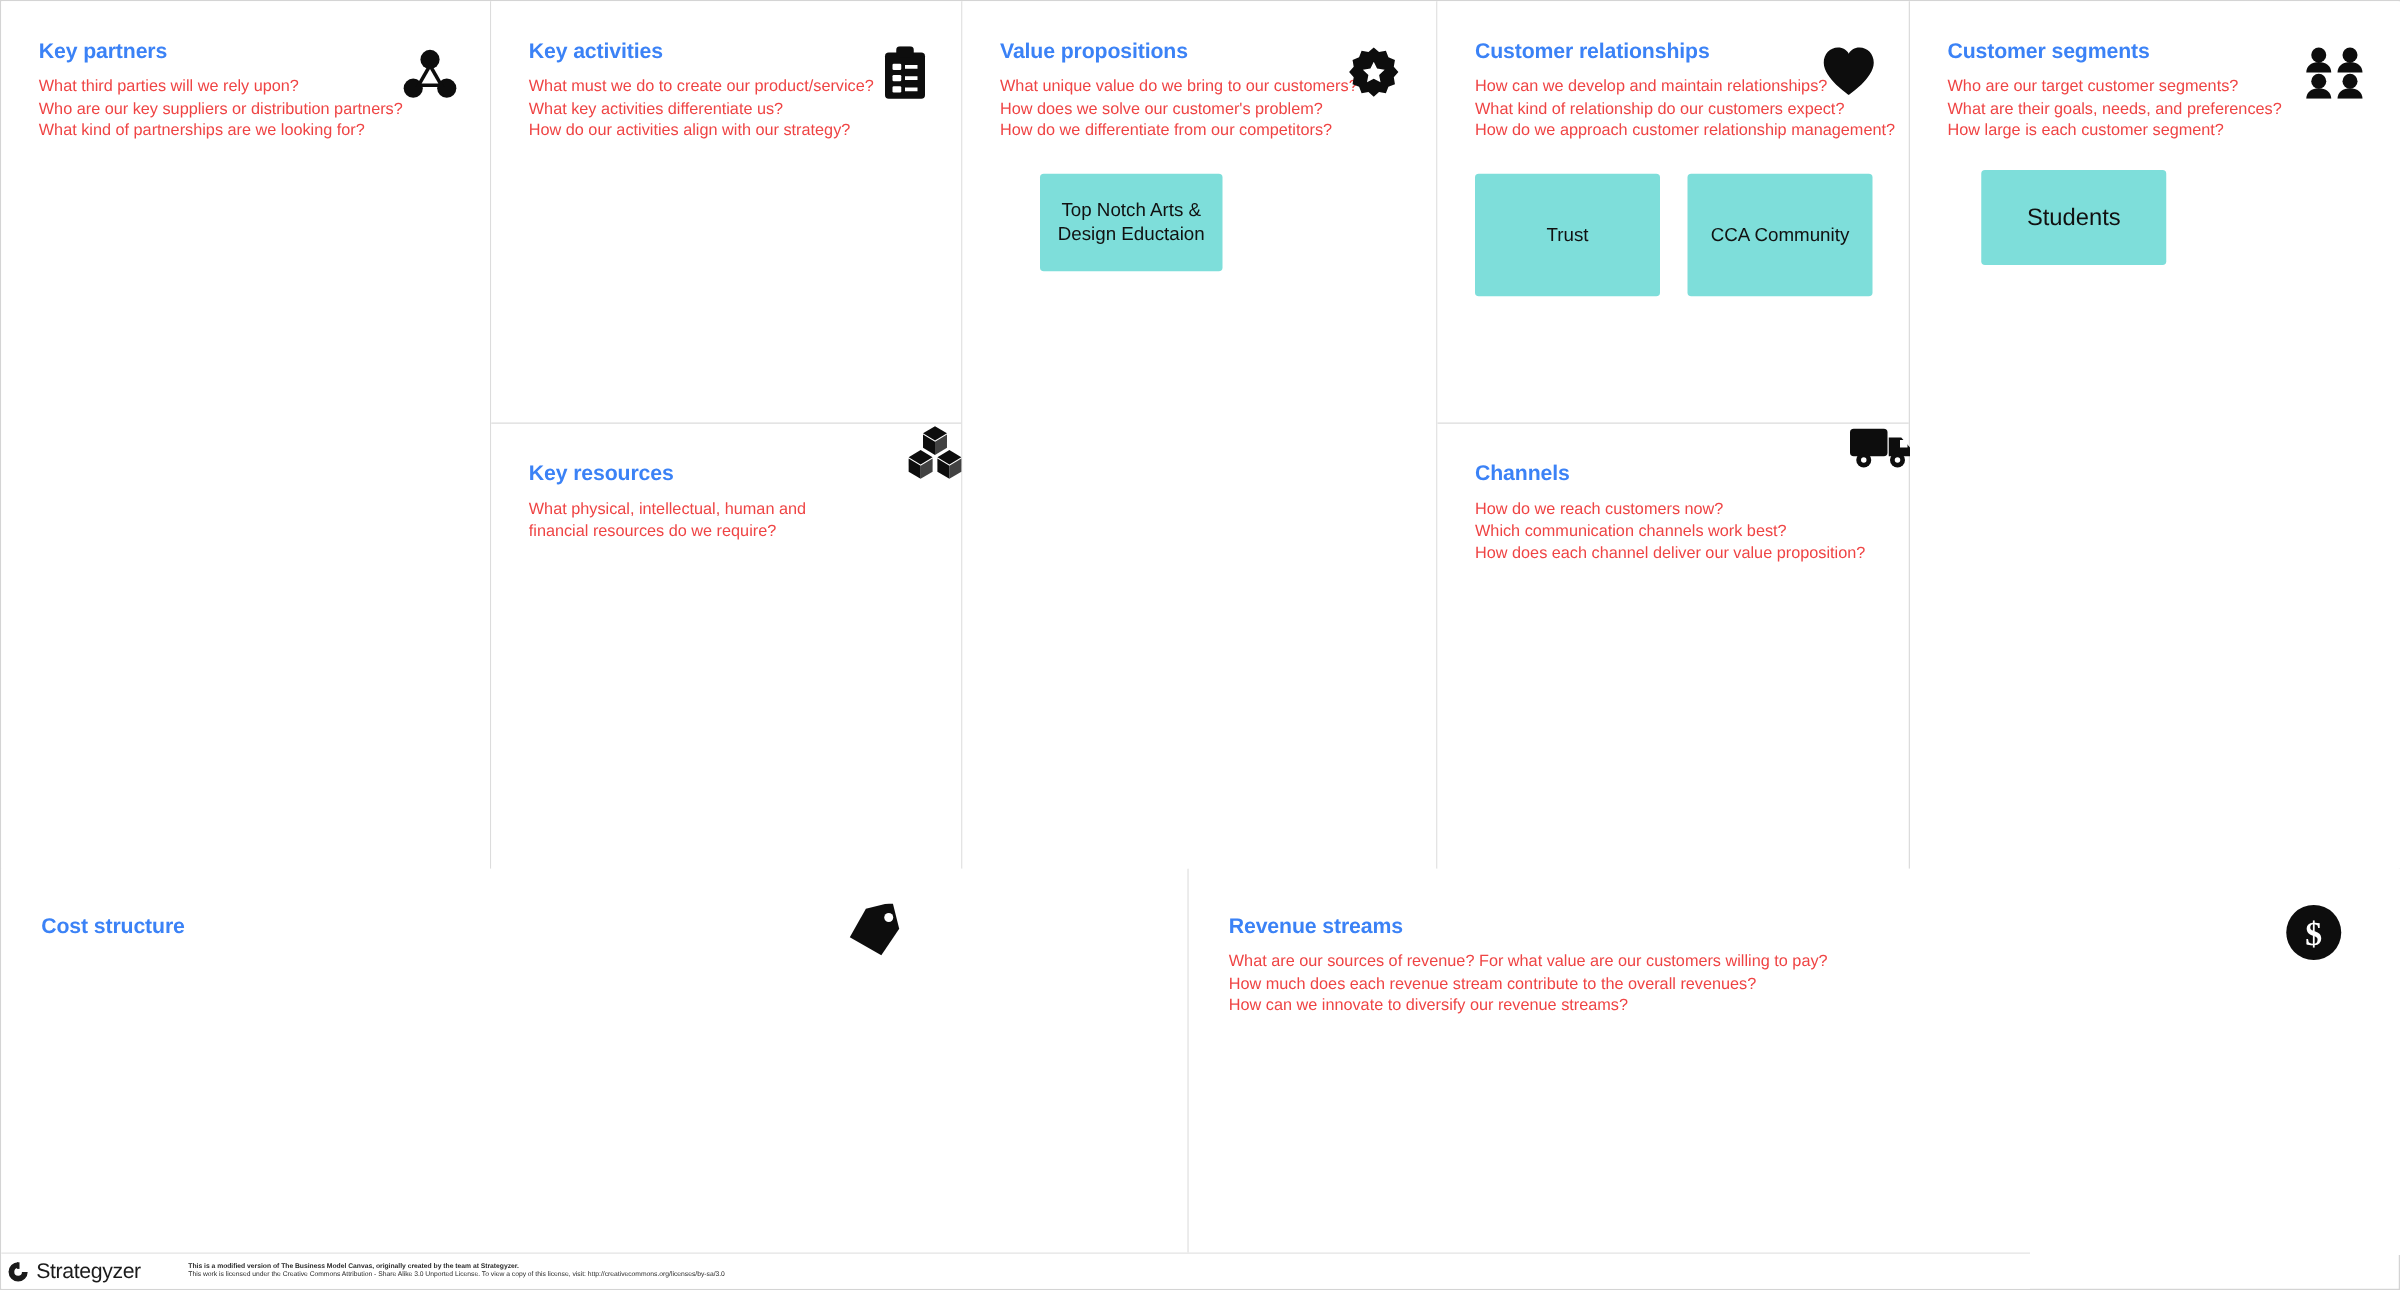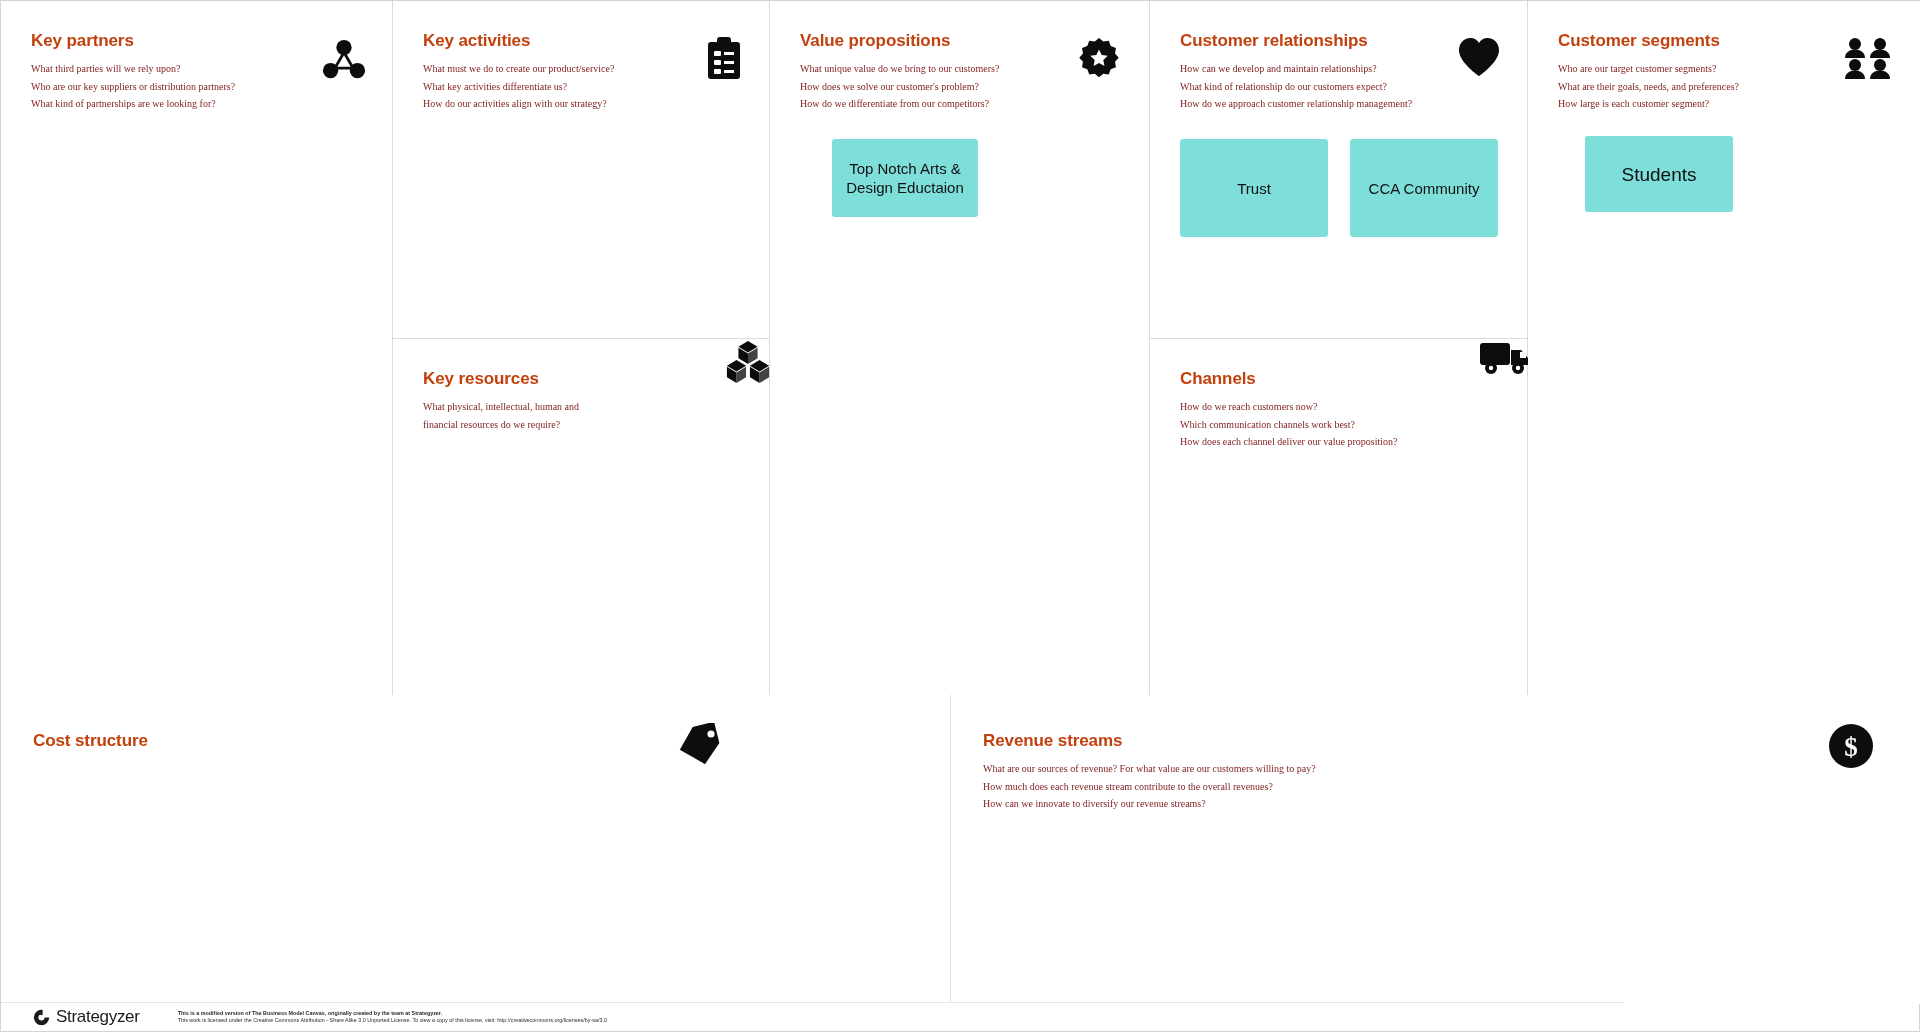--- a/index.html
+++ b/index.html
@@ -70,29 +70,28 @@
     border-right: 1px solid #dcdcdc;
     background: #fff;
   }
   .bot-left  { width: 950px; }
   .bot-right { width: 970px; border-right: none; }
 
   
   .block-title {
     font-size: 17px;
     font-weight: bold;
-    color: #c2410c;
+    color: #3b82f6;
     letter-spacing: -0.1px;
     margin-bottom: 9px;
   }
   .prompts {
-    font-size: 10px;
+    font-size: 13px;
     line-height: 17.5px;
-    color: #7f1d1d;
-    font-family: Liberation Serif, serif;
+    color: #ef4444;
   }
   .prompts div { white-space: nowrap; }
 
   
   .icon {
     position: absolute;
     color: #0d0d0d;
   }
   .icon svg { display: block; }
 
@@ -137,21 +136,21 @@
 
   
   .footer {
     position: absolute;
     left: 0;
     bottom: 0;
     width: 1623px;
     height: 29px;
     display: flex;
     align-items: center;
-    padding-left: 32px;
+    padding-left: 5px;
     background: #fff;
     border-top: 1px solid #e4e4e4;
   }
   .logo {
     display: flex;
     align-items: center;
     gap: 6px;
   }
   .logo-mark { width: 17px; height: 17px; }
   .logo-text {

